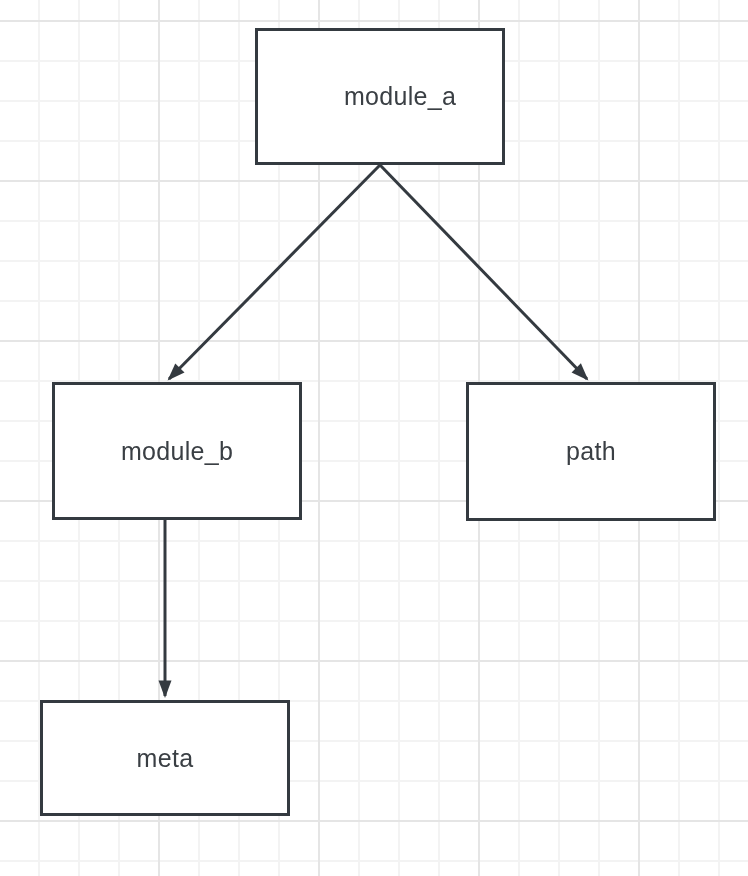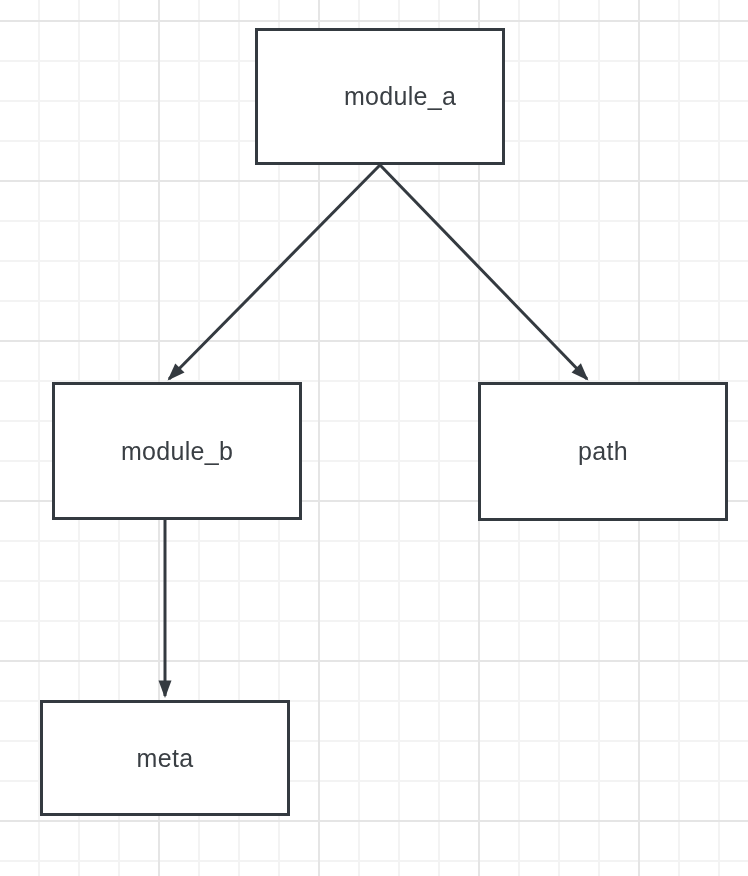--- a/index.html
+++ b/index.html
@@ -79,21 +79,21 @@
   </svg>
 
   <div class="node" style="left:255px; top:28px; width:250px; height:137px;padding-left:40px;">
     <span class="label">module_a</span>
   </div>
 
   <div class="node" style="left:28px; top:382px; width:250px; height:138px;margin-left:24px;">
     <span class="label">module_b</span>
   </div>
 
-  <div class="node" style="left:478px; top:382px; width:250px; height:139px;">
+  <div class="node" style="left:466px; top:382px; width:250px; height:139px;">
     <span class="label">path</span>
   </div>
 
   <div class="node" style="left:40px; top:700px; width:250px; height:116px;">
     <span class="label">meta</span>
   </div>
 
 </div>
 
 </body></html>

